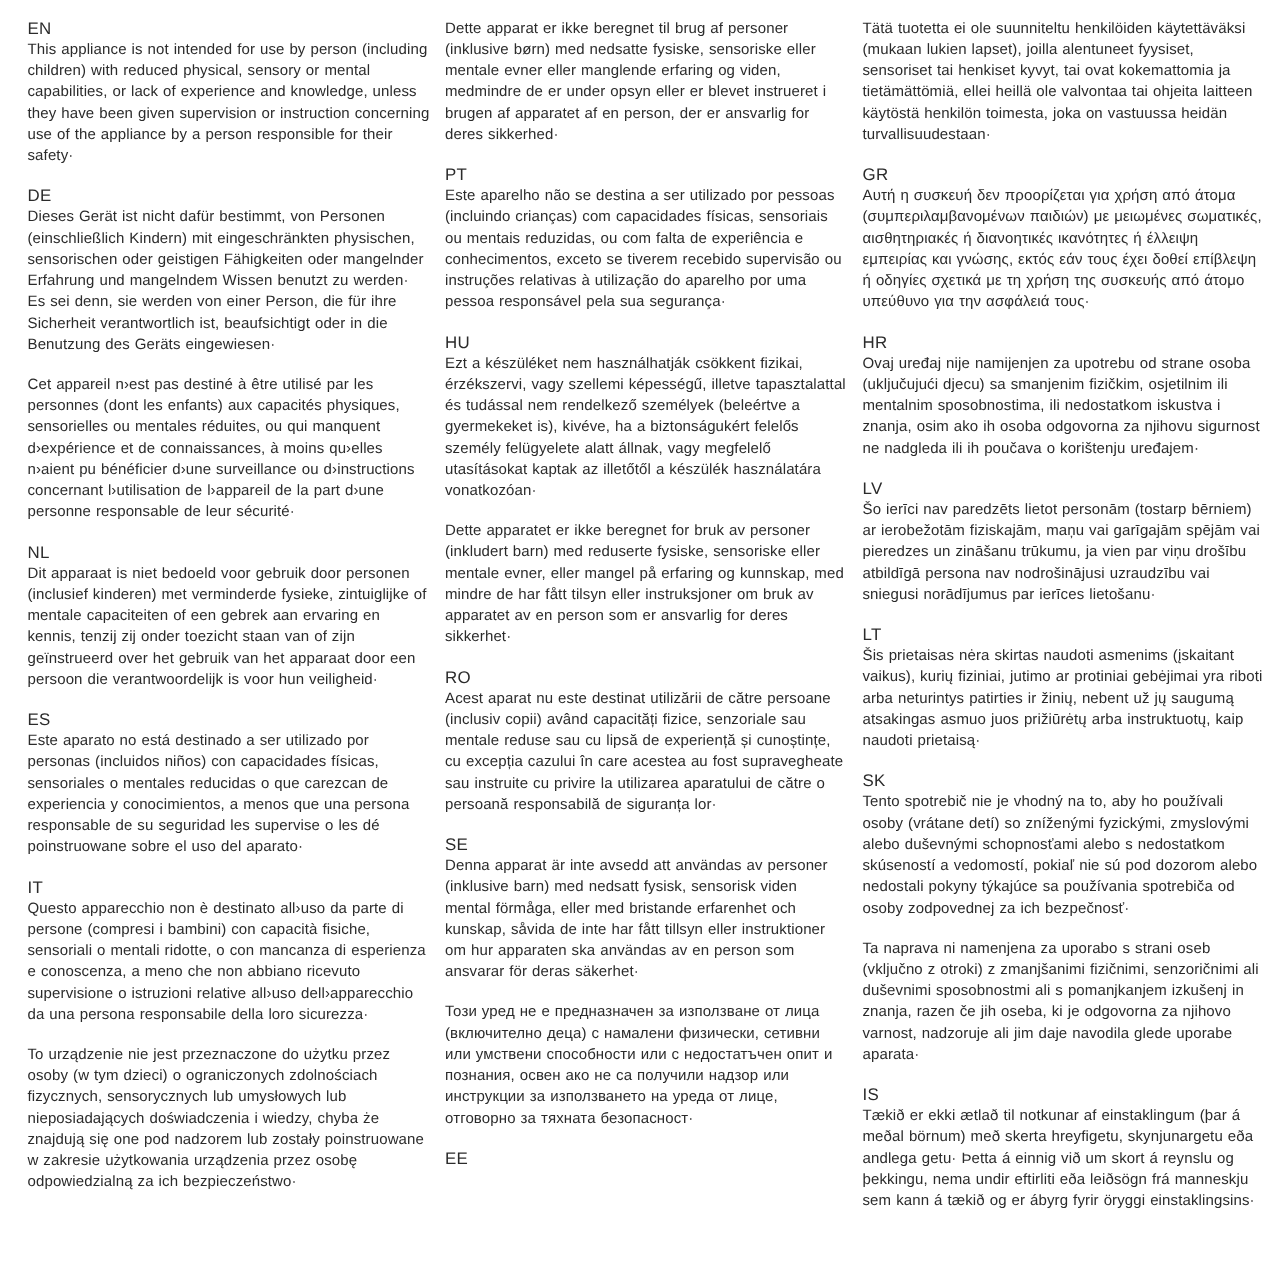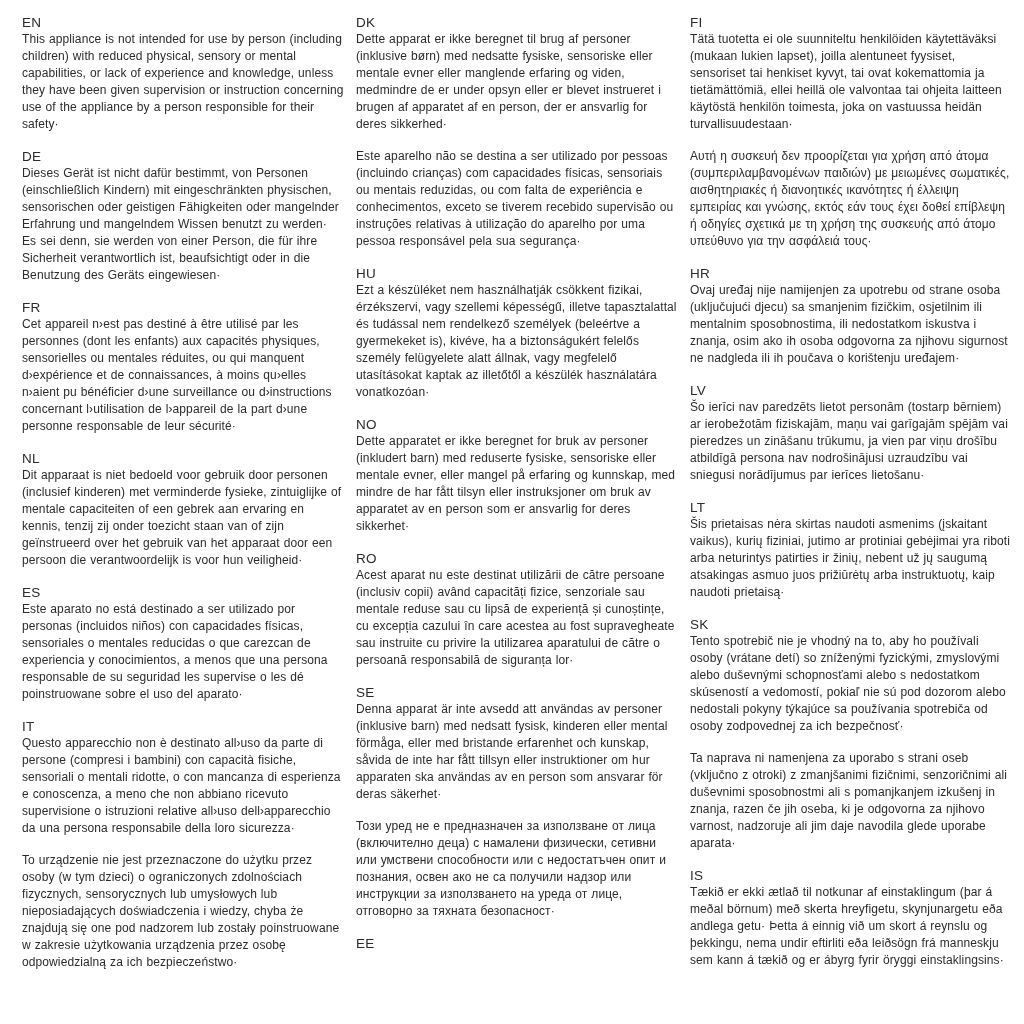--- a/index.html
+++ b/index.html
@@ -52,21 +52,20 @@
     <div class="lang-code">EN</div>
     <div class="lang-text">This appliance is not intended for use by person (including children) with reduced physical, sensory or mental capabilities, or lack of experience and knowledge, unless they have been given supervision or instruction concerning use of the appliance by a person responsible for their safety·</div>
   </div>
 
   <div class="section">
     <div class="lang-code">DE</div>
     <div class="lang-text">Dieses Gerät ist nicht dafür bestimmt, von Personen (einschließlich Kindern) mit eingeschränkten physischen, sensorischen oder geistigen Fähigkeiten oder mangelnder Erfahrung und mangelndem Wissen benutzt zu werden· Es sei denn, sie werden von einer Person, die für ihre Sicherheit verantwortlich ist, beaufsichtigt oder in die Benutzung des Geräts eingewiesen·</div>
   </div>
 
   <div class="section">
-    <div class="lang-code">FR</div>
     <div class="lang-text">Cet appareil n›est pas destiné à être utilisé par les personnes (dont les enfants) aux capacités physiques, sensorielles ou mentales réduites, ou qui manquent d›expérience et de connaissances, à moins qu›elles n›aient pu bénéficier d›une surveillance ou d›instructions concernant l›utilisation de l›appareil de la part d›une personne responsable de leur sécurité·</div>
   </div>
 
   <div class="section">
     <div class="lang-code">NL</div>
     <div class="lang-text">Dit apparaat is niet bedoeld voor gebruik door personen (inclusief kinderen) met verminderde fysieke, zintuiglijke of mentale capaciteiten of een gebrek aan ervaring en kennis, tenzij zij onder toezicht staan van of zijn geïnstrueerd over het gebruik van het apparaat door een persoon die verantwoordelijk is voor hun veiligheid·</div>
   </div>
 
   <div class="section">
     <div class="lang-code">ES</div>
@@ -78,64 +77,63 @@
     <div class="lang-text">Questo apparecchio non è destinato all›uso da parte di persone (compresi i bambini) con capacità fisiche, sensoriali o mentali ridotte, o con mancanza di esperienza e conoscenza, a meno che non abbiano ricevuto supervisione o istruzioni relative all›uso dell›apparecchio da una persona responsabile della loro sicurezza·</div>
   </div>
 
   <div class="section">
     <div class="lang-text">To urządzenie nie jest przeznaczone do użytku przez osoby (w tym dzieci) o ograniczonych zdolnościach fizycznych, sensorycznych lub umysłowych lub nieposiadających doświadczenia i wiedzy, chyba że znajdują się one pod nadzorem lub zostały poinstruowane w zakresie użytkowania urządzenia przez osobę odpowiedzialną za ich bezpieczeństwo·</div>
   </div>
 
 </div>
   <div class="col">
   <div class="section">
-    <div class="lang-code">DK</div>
     <div class="lang-text">Dette apparat er ikke beregnet til brug af personer (inklusive børn) med nedsatte fysiske, sensoriske eller mentale evner eller manglende erfaring og viden, medmindre de er under opsyn eller er blevet instrueret i brugen af apparatet af en person, der er ansvarlig for deres sikkerhed·</div>
   </div>
 
   <div class="section">
+    <div class="lang-code">PT</div>
     <div class="lang-text">Este aparelho não se destina a ser utilizado por pessoas (incluindo crianças) com capacidades físicas, sensoriais ou mentais reduzidas, ou com falta de experiência e conhecimentos, exceto se tiverem recebido supervisão ou instruções relativas à utilização do aparelho por uma pessoa responsável pela sua segurança·</div>
   </div>
 
   <div class="section">
     <div class="lang-code">HU</div>
     <div class="lang-text">Ezt a készüléket nem használhatják csökkent fizikai, érzékszervi, vagy szellemi képességű, illetve tapasztalattal és tudással nem rendelkező személyek (beleértve a gyermekeket is), kivéve, ha a biztonságukért felelős személy felügyelete alatt állnak, vagy megfelelő utasításokat kaptak az illetőtől a készülék használatára vonatkozóan·</div>
   </div>
 
   <div class="section">
-    <div class="lang-code">NO</div>
     <div class="lang-text">Dette apparatet er ikke beregnet for bruk av personer (inkludert barn) med reduserte fysiske, sensoriske eller mentale evner, eller mangel på erfaring og kunnskap, med mindre de har fått tilsyn eller instruksjoner om bruk av apparatet av en person som er ansvarlig for deres sikkerhet·</div>
   </div>
 
   <div class="section">
     <div class="lang-code">RO</div>
     <div class="lang-text">Acest aparat nu este destinat utilizării de către persoane (inclusiv copii) având capacități fizice, senzoriale sau mentale reduse sau cu lipsă de experiență și cunoștințe, cu excepția cazului în care acestea au fost supravegheate sau instruite cu privire la utilizarea aparatului de către o persoană responsabilă de siguranța lor·</div>
   </div>
 
   <div class="section">
     <div class="lang-code">SE</div>
-    <div class="lang-text">Denna apparat är inte avsedd att användas av personer (inklusive barn) med nedsatt fysisk, kinderen eller mental förmåga, eller med bristande erfarenhet och kunskap, såvida de inte har fått tillsyn eller instruktioner om hur apparaten ska användas av en person som ansvarar för deras säkerhet·</div>
+    <div class="lang-text">Denna apparat är inte avsedd att användas av personer (inklusive barn) med nedsatt fysisk, sensorisk viden mental förmåga, eller med bristande erfarenhet och kunskap, såvida de inte har fått tillsyn eller instruktioner om hur apparaten ska användas av en person som ansvarar för deras säkerhet·</div>
   </div>
 
   <div class="section">
     <div class="lang-text">Този уред не е предназначен за използване от лица (включително деца) с намалени физически, сетивни или умствени способности или с недостатъчен опит и познания, освен ако не са получили надзор или инструкции за използването на уреда от лице, отговорно за тяхната безопасност·</div>
   </div>
 
   <div class="section">
     <div class="lang-code">EE</div>
 
   </div>
 </div>
   <div class="col">
   <div class="section">
-    <div class="lang-code">FI</div>
     <div class="lang-text">Tätä tuotetta ei ole suunniteltu henkilöiden käytettäväksi (mukaan lukien lapset), joilla alentuneet fyysiset, sensoriset tai henkiset kyvyt, tai ovat kokemattomia ja tietämättömiä, ellei heillä ole valvontaa tai ohjeita laitteen käytöstä henkilön toimesta, joka on vastuussa heidän turvallisuudestaan·</div>
   </div>
 
   <div class="section">
+    <div class="lang-code">GR</div>
     <div class="lang-text">Αυτή η συσκευή δεν προορίζεται για χρήση από άτομα (συμπεριλαμβανομένων παιδιών) με μειωμένες σωματικές, αισθητηριακές ή διανοητικές ικανότητες ή έλλειψη εμπειρίας και γνώσης, εκτός εάν τους έχει δοθεί επίβλεψη ή οδηγίες σχετικά με τη χρήση της συσκευής από άτομο υπεύθυνο για την ασφάλειά τους·</div>
   </div>
 
   <div class="section">
     <div class="lang-code">HR</div>
     <div class="lang-text">Ovaj uređaj nije namijenjen za upotrebu od strane osoba (uključujući djecu) sa smanjenim fizičkim, osjetilnim ili mentalnim sposobnostima, ili nedostatkom iskustva i znanja, osim ako ih osoba odgovorna za njihovu sigurnost ne nadgleda ili ih poučava o korištenju uređajem·</div>
   </div>
 
   <div class="section">
     <div class="lang-code">LV</div>

